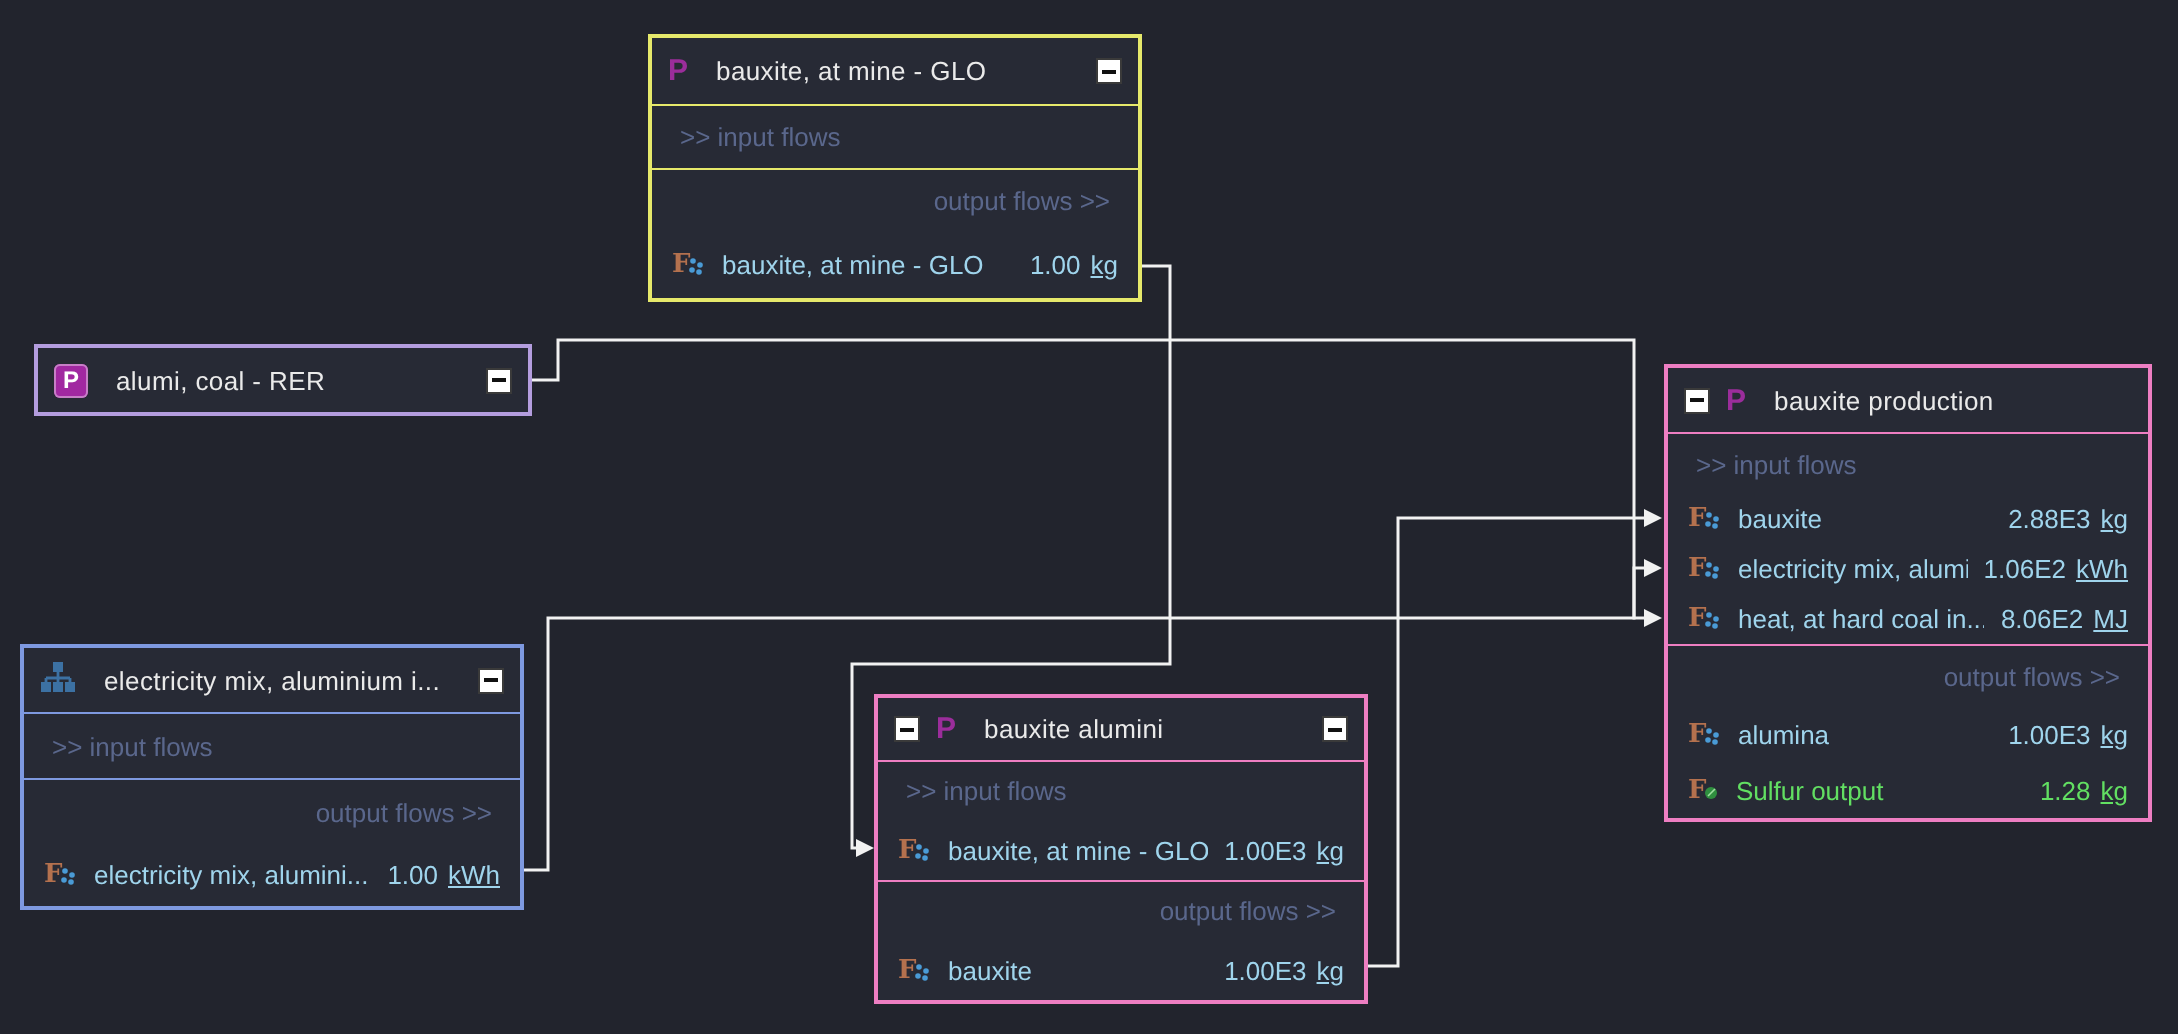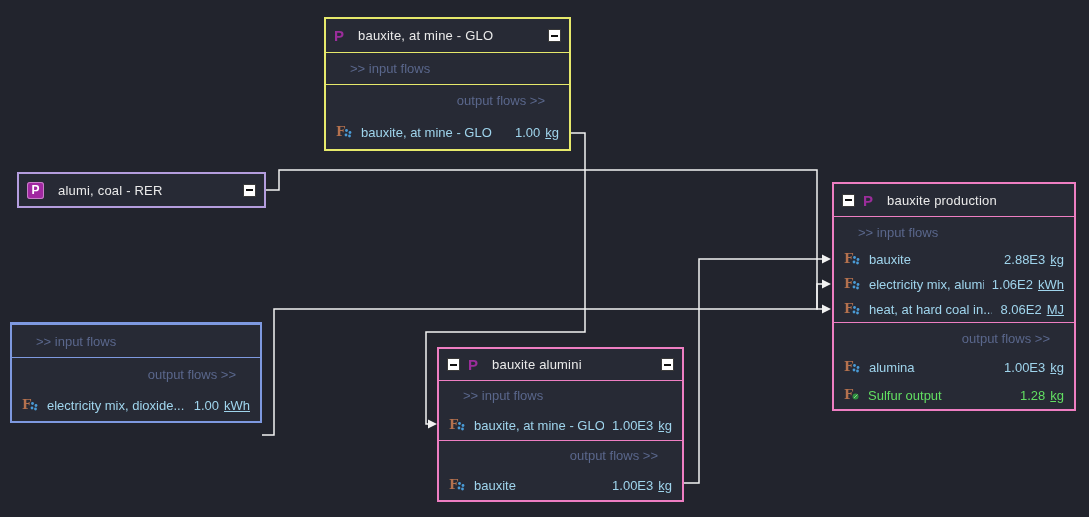--- a/index.html
+++ b/index.html
@@ -10,21 +10,21 @@
   }
   html,body{margin:0;padding:0;background:var(--bg);}
   #canvas{position:relative;width:1089px;height:517px;background:var(--bg);
     font-family:"Liberation Sans",sans-serif;overflow:hidden;}
   #edges{position:absolute;left:0;top:0;z-index:1;}
   .node{position:absolute;z-index:2;background:var(--box-fill);
     border:2px solid var(--bc,#888);color:var(--title-text);font-size:13px;box-sizing:border-box;}
   .title{display:flex;align-items:center;padding:0 8px;}
   .title .tlabel{margin-left:14px;white-space:nowrap;overflow:hidden;letter-spacing:.2px;}
   .sec{border-top:1px solid var(--bc,#888);}
-  .sec-header{display:flex;align-items:center;color:var(--header-text);padding:0 24px;white-space:nowrap;}
+  .sec-header{display:flex;align-items:center;color:var(--header-text);padding:0 14px;white-space:nowrap;}
   .sec-header.right{justify-content:flex-end;}
   .frow{display:flex;align-items:center;padding:0 10px;color:var(--flow-text);white-space:nowrap;}
   .frow .ficon-wrap{margin-right:8px;display:flex;align-items:center;}
   .frow .fname{flex:1 1 auto;overflow:hidden;margin-right:8px;}
   .frow .famount{margin-left:auto;}
   .frow .funit{margin-left:5px;text-decoration:underline;}
   .frow.green{color:var(--flow-green);}
   .p-icon{color:var(--p-magenta);font-weight:bold;font-size:15px;}
   .p-badge{display:inline-flex;align-items:center;justify-content:center;width:17px;height:17px;
     background:var(--badge);color:#fff;font-weight:bold;font-size:12px;border-radius:3px;
@@ -85,36 +85,47 @@
         </div>
       </div>
       <div class="node n-heat-coal" style="left: 17px; top: 172px; width: 249px; --bc: #b49dde;">
         <div class="title">
           <span class="p-badge">P</span>
           <span class="tlabel">alumi, coal - RER</span>
           <span class="minus-btn right"></span>
         </div>
       </div>
       <div class="node n-electricity-mix" style="left: 10px; top: 322px; width: 252px; --bc: #7e99e0;">
-        <div class="sec input">
-          <div class="sec-header">&gt;&gt; input flows</div>
-        </div>
-        <div class="sec output">
-          <div class="sec-header right">output flows &gt;&gt;</div>
-          <div class="frow">
-            <span class="ficon-wrap">
-              <span><svg width="17" height="14" viewBox="0 0 17 14">
-                  <text x="0" y="12" font-family="DejaVu Serif,serif" font-weight="bold" font-size="13" fill="var(--f-brown)">F</text>
-                  <circle cx="10.5" cy="6.5" r="1.4" fill="var(--f-dot)"></circle>
-                  <circle cx="14" cy="8.5" r="1.4" fill="var(--f-dot)"></circle>
-                  <circle cx="10" cy="11" r="1.4" fill="var(--f-dot)"></circle>
-                  <circle cx="13.5" cy="12" r="1.4" fill="var(--f-dot)"></circle>
-                </svg></span>
-            </span>
-            <span class="fname">electricity mix, dioxide...</span>
+        <div class="title">
+          <span><svg width="18" height="15" viewBox="0 0 18 15">
+              <rect x="6.5" y="0" width="5" height="5" fill="var(--hier)"></rect>
+              <path d="M9 5v3M3 8h12M3 8v2M9 8v2M15 8v2" stroke="var(--hier)" stroke-width="1.4" fill="none"></path>
+              <rect x="0.5" y="10" width="5" height="5" fill="var(--hier)"></rect>
+              <rect x="6.5" y="10" width="5" height="5" fill="var(--hier)"></rect>
+              <rect x="12.5" y="10" width="5" height="5" fill="var(--hier)"></rect>
+            </svg></span>
+          <span class="tlabel">electricity mix, aluminium i...</span>
+          <span class="minus-btn right"></span>
+        </div>
+        <div class="sec input">
+          <div class="sec-header">&gt;&gt; input flows</div>
+        </div>
+        <div class="sec output">
+          <div class="sec-header right">output flows &gt;&gt;</div>
+          <div class="frow">
+            <span class="ficon-wrap">
+              <span><svg width="17" height="14" viewBox="0 0 17 14">
+                  <text x="0" y="12" font-family="DejaVu Serif,serif" font-weight="bold" font-size="13" fill="var(--f-brown)">F</text>
+                  <circle cx="10.5" cy="6.5" r="1.4" fill="var(--f-dot)"></circle>
+                  <circle cx="14" cy="8.5" r="1.4" fill="var(--f-dot)"></circle>
+                  <circle cx="10" cy="11" r="1.4" fill="var(--f-dot)"></circle>
+                  <circle cx="13.5" cy="12" r="1.4" fill="var(--f-dot)"></circle>
+                </svg></span>
+            </span>
+            <span class="fname">electricity mix, alumini...</span>
             <span class="famount">1.00</span>
             <span class="funit">kWh</span>
           </div>
         </div>
       </div>
       <div class="node n-bauxite-mining" style="left: 437px; top: 347px; width: 247px; --bc: #ee7ec2;">
         <div class="title">
           <span class="minus-btn left"></span>
           <span class="p-icon">P</span>
           <span class="tlabel">bauxite alumini</span>

